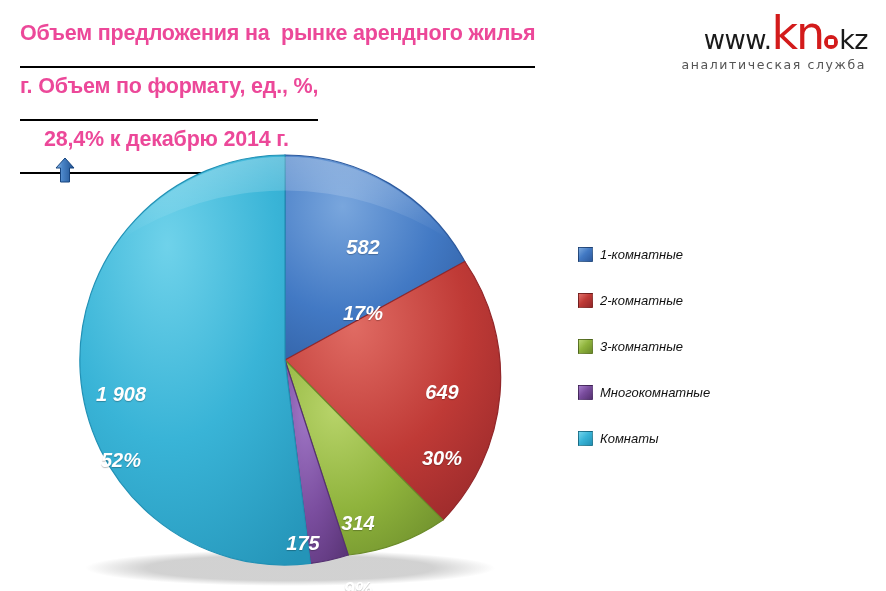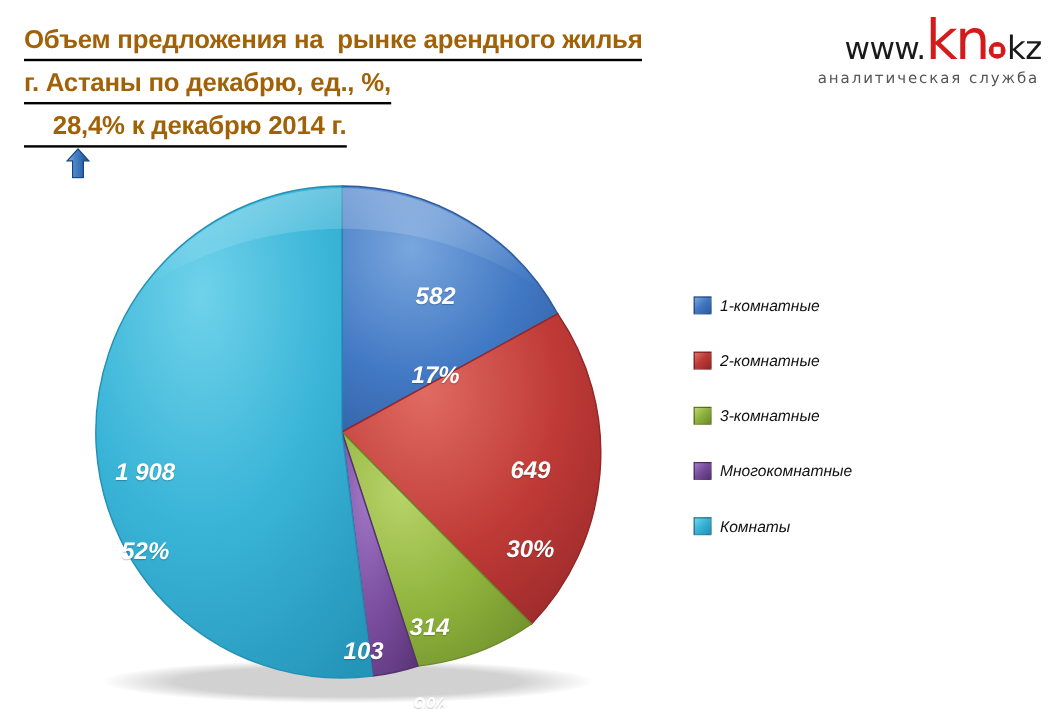--- a/index.html
+++ b/index.html
@@ -6,25 +6,25 @@
   body{
     width:886px;height:591px;background:#ffffff;
     font-family:"Liberation Sans", sans-serif;
     position:relative;overflow:hidden;
   }
   
   #title-block{
     position:absolute;left:20px;top:18px;width:640px;
   }
   .title-line{
-    font-size:21.5px;font-weight:bold;color:#a16207;
+    font-size:21.5px;font-weight:bold;color:#ec4899;
     letter-spacing:-0.2px;line-height:30px;
     border-bottom:2px solid #000;
     display:block;width:max-content;max-width:630px;
-    padding-bottom:1px;margin-bottom:3px;
+    padding-bottom:18px;margin-bottom:3px;
     white-space:pre;
   }
   .title-line.l3{display:flex;align-items:center;gap:4px;}
   .up-arrow{display:inline-block;width:20px;height:26px;position:relative;top:1px;}
   
   #logo{
     position:absolute;right:18px;top:10px;width:198px;height:66px;
     text-align:center;
   }
   #logo-main{
@@ -58,21 +58,21 @@
   .legend-label{
     font-size:13px;font-style:italic;color:#111;white-space:nowrap;
     font-family:"Liberation Sans", sans-serif;
   }
 </style>
 </head>
 <body>
 
 <div id="title-block">
   <span class="title-line l1">Объем предложения на  рынке арендного жилья</span>
-  <span class="title-line l2">г. Астаны по декабрю, ед., %,</span>
+  <span class="title-line l2">г. Объем по формату, ед., %,</span>
   <span class="title-line l3">
     <span class="up-arrow">
       <svg width="20" height="26" viewBox="0 0 20 26">
         <defs>
           <linearGradient id="arrGrad" x1="0" y1="0" x2="1" y2="0">
             <stop offset="0%" stop-color="#93bde8"></stop>
             <stop offset="35%" stop-color="#4a85c8"></stop>
             <stop offset="100%" stop-color="#1d4f8f"></stop>
           </linearGradient>
         </defs>
@@ -163,21 +163,21 @@
     <div>649</div>
     <div>30%</div>
   </div>
 
   <div class="slice-label" style="left:320px;top:338px;width:76px;">
     <div>314</div>
     <div>9%</div>
   </div>
 
   <div class="slice-label" style="left:272px;top:358px;width:62px;">
-    <div>103</div>
+    <div>175</div>
     
   </div>
 
   <div class="slice-label" style="left:68px;top:209px;width:106px;">
     <div>1 908</div>
     <div>52%</div>
   </div>
 </div>
 
 <div id="legend">

